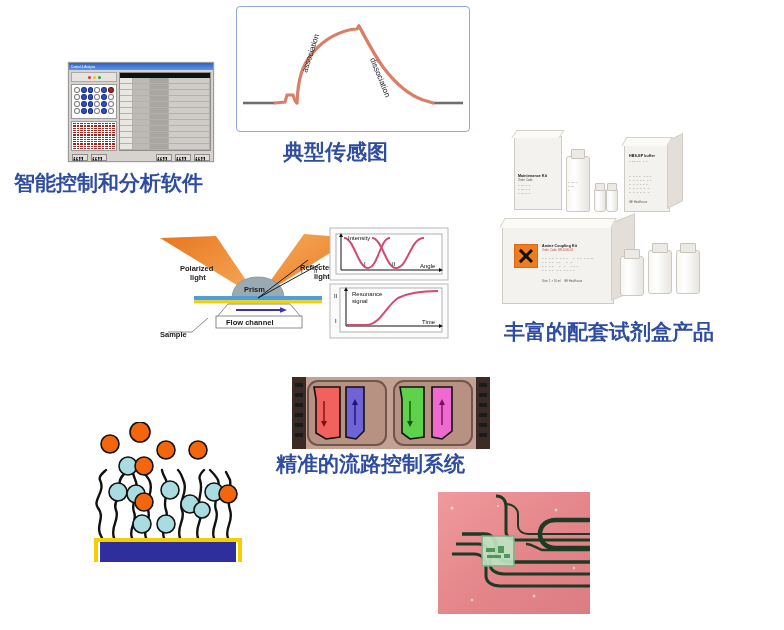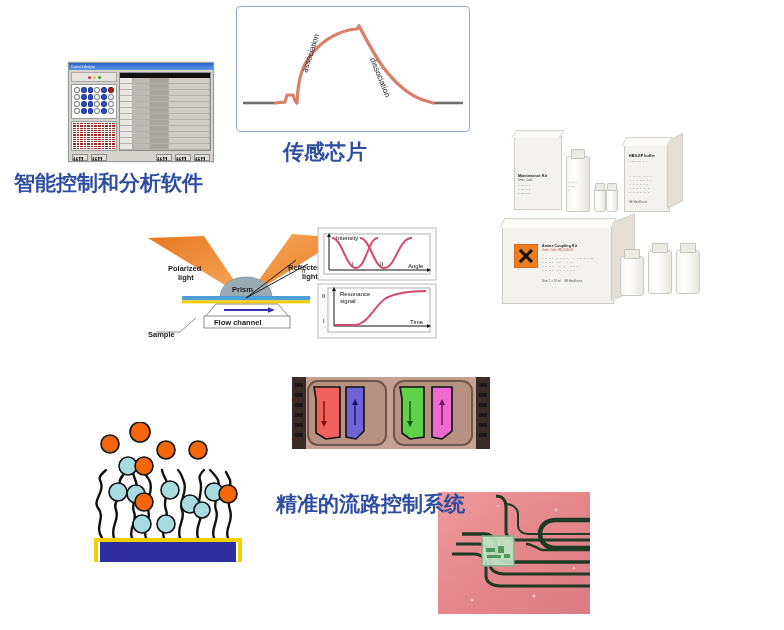--- a/index.html
+++ b/index.html
@@ -42,21 +42,21 @@
   #software .trow u:nth-child(4){flex:1;background:#cfccc7;}
   #software .btnbar{height:8px;display:flex;align-items:center;gap:3px;padding:0 3px;}
   #software .btnbar q{display:block;width:14px;height:5px;background:#e2dfda;border:1px solid #8d8d8d;}
   #software .btnbar .sp{flex:1;}
 
   
   #sensorgram{position:absolute;left:236px;top:6px;width:232px;height:124px;
      background:#fff;border:1px solid #8fa8d8;border-radius:4px;}
 
   
-  #spr{position:absolute;left:146px;top:226px;width:292px;height:114px;background:#fff;}
+  #spr{position:absolute;left:158px;top:226px;width:292px;height:114px;background:#fff;}
 
   
   #kits{position:absolute;left:500px;top:122px;width:276px;height:190px;}
   .box3d{position:absolute;background:#f4f2ee;border:1px solid #cfcbc4;}
   .boxtop{position:absolute;background:#fbfaf7;}
   .boxside{position:absolute;background:#e3dfd8;}
   .bottle{position:absolute;background:linear-gradient(90deg,#f7f6f2 0%,#ffffff 35%,#e8e5df 100%);
      border:1px solid #cdc9c2;border-radius:3px;}
   .cap2{position:absolute;background:#eceae4;border:1px solid #c8c4bd;border-radius:1px;}
   .lbl{position:absolute;font-size:2.6px;color:#4a4a4a;line-height:1.5;letter-spacing:.1px;}
@@ -630,16 +630,17 @@
           <circle cx="118" cy="18" r="1.4"></circle>
         <circle cx="96" cy="104" r="1.5"></circle>
           <circle cx="34" cy="108" r="1.3"></circle>
         <circle cx="136" cy="76" r="1.2"></circle>
           <circle cx="60" cy="14" r="1"></circle>
       </g>
     </svg>
   </div>
 
   <div class="cap" style="left:14px;top:169px;font-size:21px;font-family:Liberation Serif, serif;">智能控制和分析软件</div>
-  <div class="cap" style="left:283px;top:138px;font-size:21px;">传感芯片</div>
-  <div class="cap" style="left:276px;top:450px;font-size:21px;margin-top:40px;">精准的流路控制系统</div>
+  <div class="cap" style="left:283px;top:138px;font-size:21px;">典型传感图</div>
+  <div class="cap" style="left:504px;top:318px;font-size:21px;">丰富的配套试剂盒产品</div>
+  <div class="cap" style="left:276px;top:450px;font-size:21px;">精准的流路控制系统</div>
 
 </div>
 
 </body></html>

